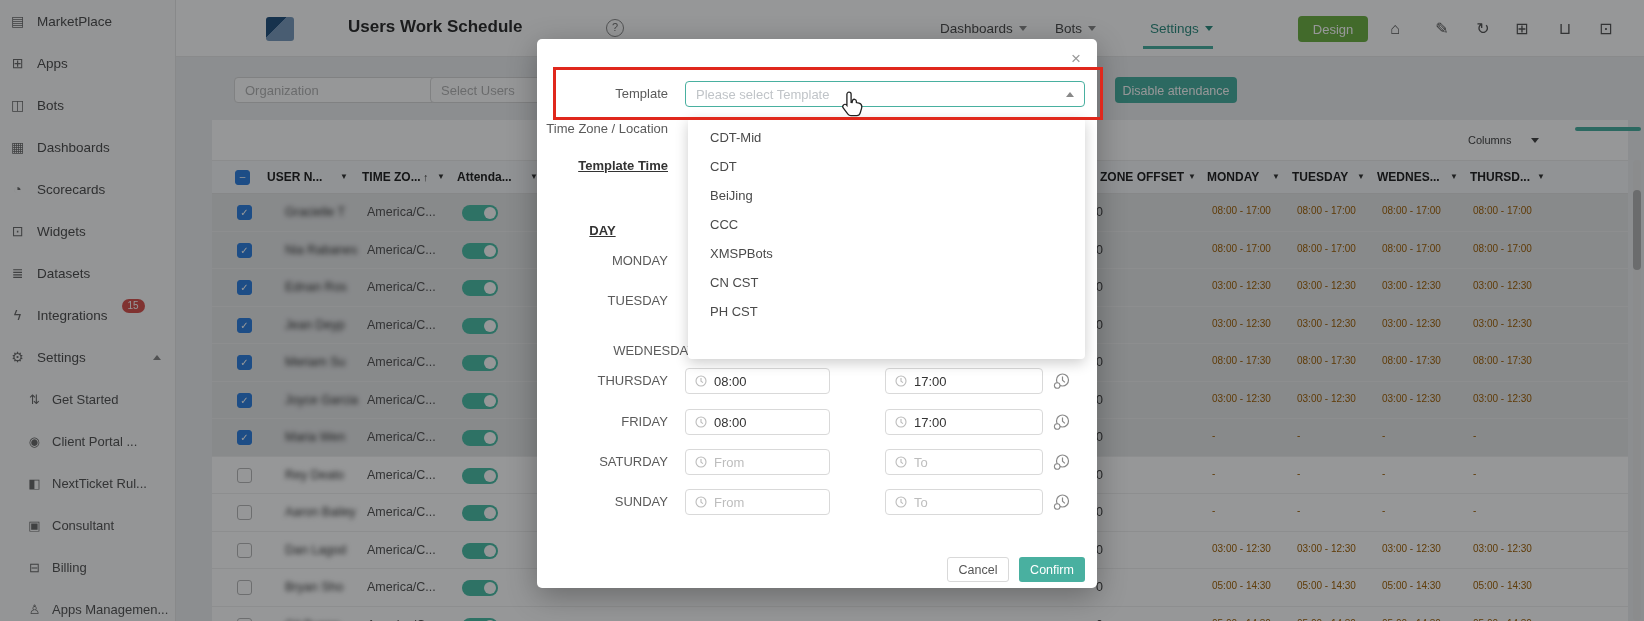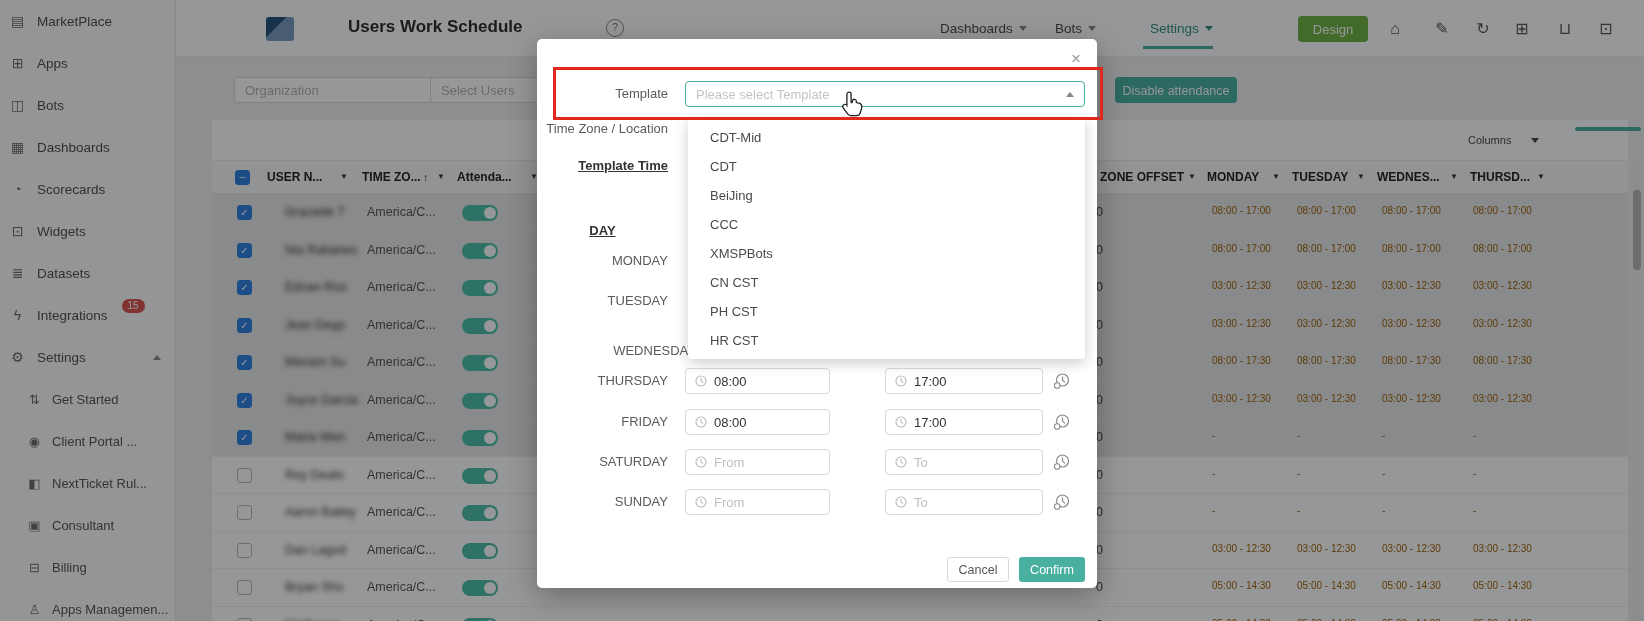--- a/index.html
+++ b/index.html
@@ -421,21 +421,20 @@
   </div>
 
   <div id="dropdown">
       <div class="dd-item">CDT-Mid</div>
       <div class="dd-item">CDT</div>
       <div class="dd-item">BeiJing</div>
       <div class="dd-item">CCC</div>
       <div class="dd-item">XMSPBots</div>
       <div class="dd-item">CN CST</div>
       <div class="dd-item">PH CST</div>
-      <div class="dd-item">HR CST</div>
     </div>
 
   <div id="red-box"></div>
 
   <div id="cursor">
     <svg width="26" height="30" viewBox="0 0 26 30">
       <path d="M9 2.2c1.2 0 2.1 1 2.1 2.1v8.2l1 .1.3-1.6c.2-1.1 1.2-1.9 2.3-1.7 1 .2 1.7 1.1 1.7 2.1v1.2l2.6.6c1.7.4 2.8 1.9 2.8 3.6 0 .6-.1 1.2-.3 1.8l-1.4 4.6c-.4 1.5-1.8 2.5-3.3 2.5h-5.9c-1.2 0-2.3-.6-3-1.5l-4.7-6.3c-.7-.9-.6-2.2.3-3 .8-.8 2.2-.8 3 0l.4.5V4.3c0-1.1.9-2.1 2.1-2.1z" fill="#ffffff" stroke="#222" stroke-width="1.3"></path>
     </svg>
   </div>
 

